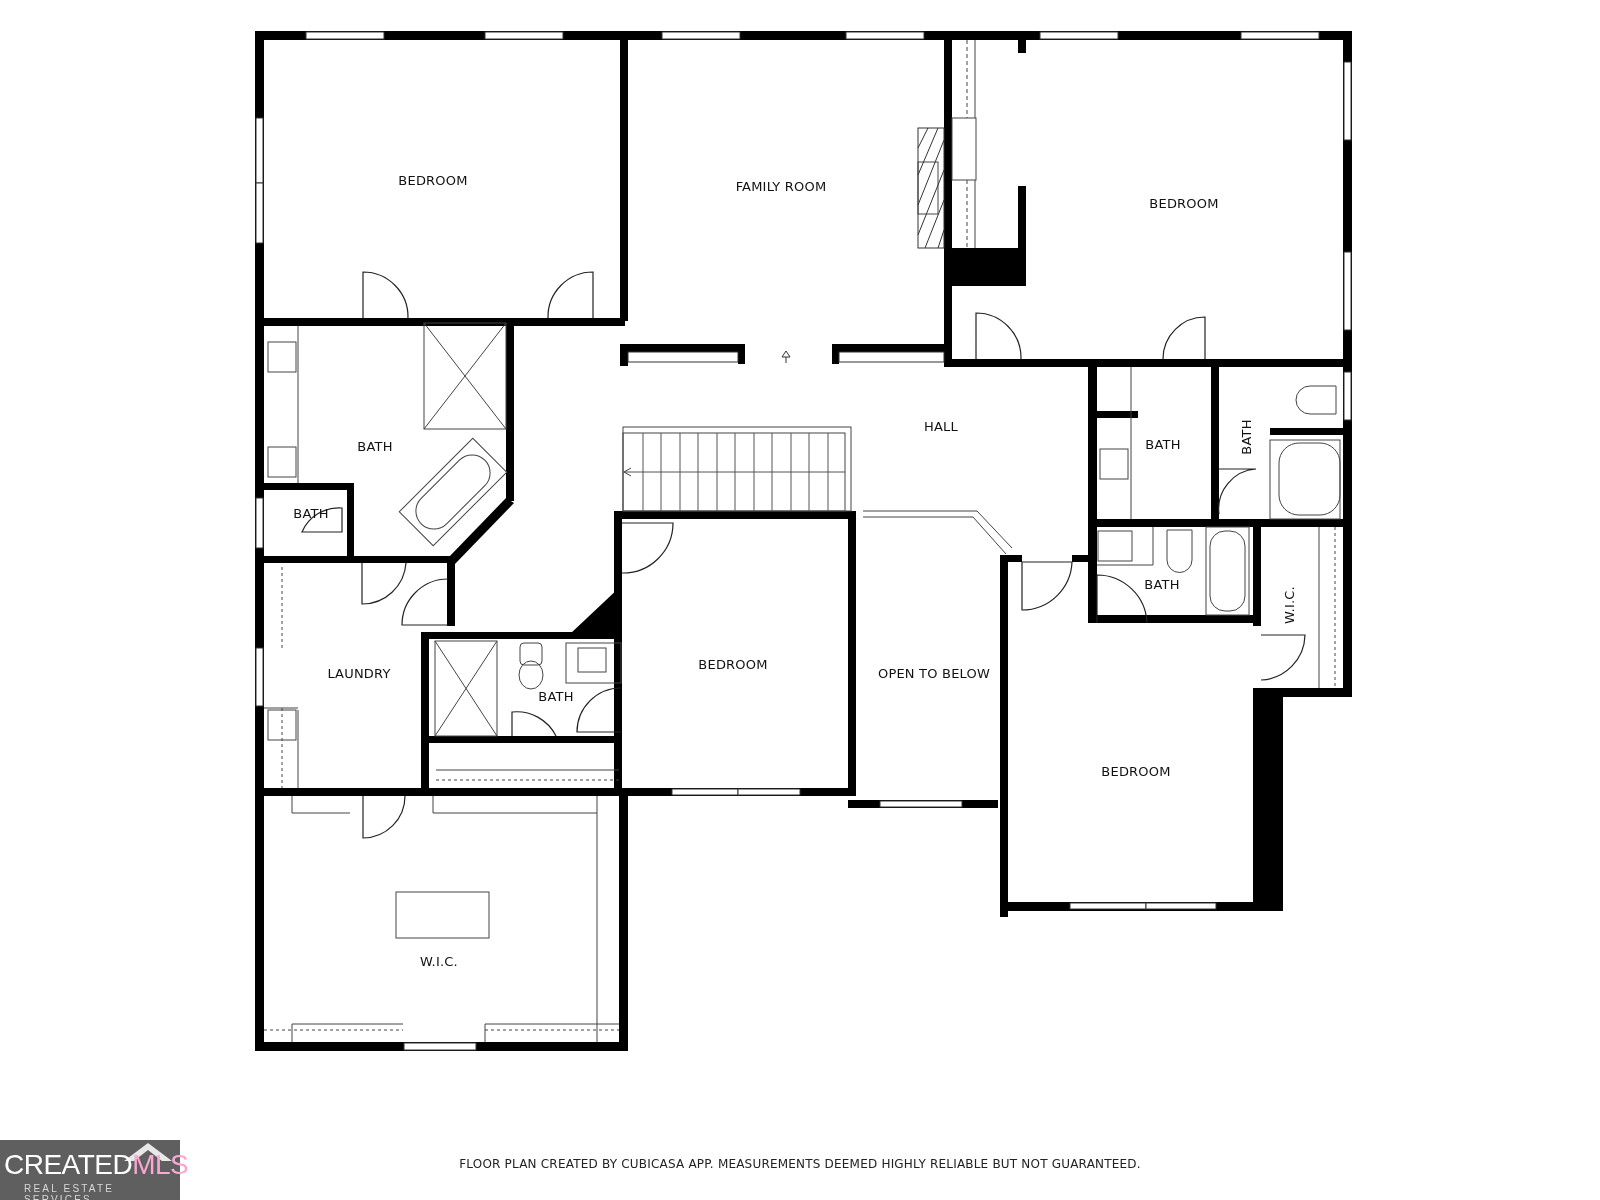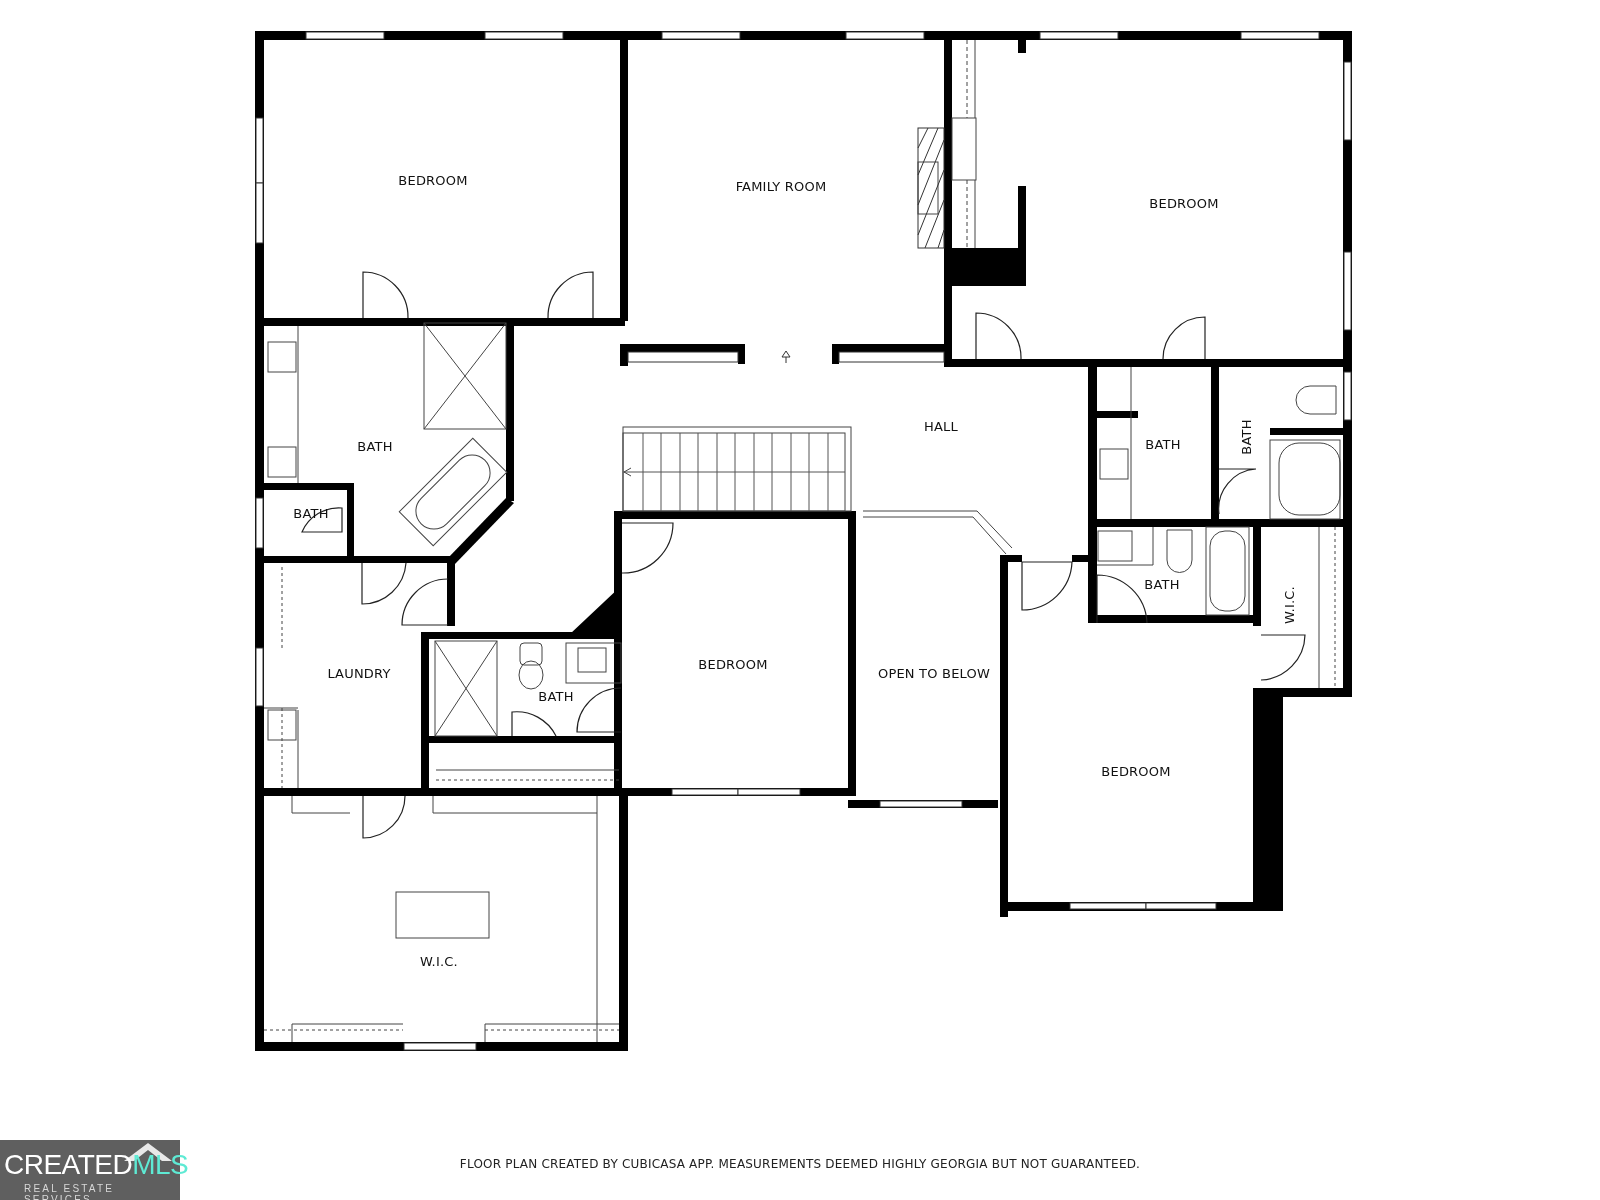--- a/index.html
+++ b/index.html
@@ -1,21 +1,21 @@
 <!DOCTYPE html>
 <html><head>
 <meta charset="utf-8">
 <style>
   html,body{margin:0;padding:0;background:#ffffff;}
   body{width:1600px;height:1200px;position:relative;overflow:hidden;font-family:"DejaVu Sans","Liberation Sans",sans-serif;}
   #plan{position:absolute;left:0;top:0;width:1600px;height:1200px;}
   .room-label{font-family:"DejaVu Sans","Liberation Sans",sans-serif;font-size:13px;fill:#111;text-anchor:middle;dominant-baseline:middle;letter-spacing:0.2px;}
   .logo{position:absolute;left:0;top:1140px;width:180px;height:60px;background:#5f5f5f;color:#fff;}
   .logo-main{position:absolute;left:4px;top:10px;font-family:"Liberation Sans",sans-serif;font-size:28px;letter-spacing:-0.5px;line-height:30px;}
-  .logo-main .mls{color:#5eead4;}
+  .logo-main .mls{color:#f9a8d4;}
   .logo-sub{position:absolute;left:24px;top:43px;font-family:"Liberation Sans",sans-serif;font-size:10px;letter-spacing:2.2px;color:#d8d8d8;}
   .logo-roof{position:absolute;left:122px;top:1px;width:52px;height:22px;}
   .disclaimer{position:absolute;left:0;top:1157px;width:1600px;text-align:center;font-family:"DejaVu Sans","Liberation Sans",sans-serif;font-size:12px;color:#222;letter-spacing:0.2px;}
 </style>
 </head>
 <body>
 
 <svg id="plan" viewBox="0 0 1600 1200" xmlns="http://www.w3.org/2000/svg">
 
   <g fill="#000">
@@ -256,13 +256,13 @@
 </svg>
 
 <div class="logo">
   <svg class="logo-roof" viewBox="0 0 52 22">
     <polygon points="2,20 26,2 50,20 40,20 26,9 12,20" fill="#e8e8e8"></polygon>
   </svg>
   <div class="logo-main"><span>CREATED</span><span class="mls">MLS</span></div>
   <div class="logo-sub">REAL ESTATE SERVICES</div>
 </div>
 
-<div class="disclaimer">FLOOR PLAN CREATED BY CUBICASA APP. MEASUREMENTS DEEMED HIGHLY GEORGIA BUT NOT GUARANTEED.</div>
+<div class="disclaimer">FLOOR PLAN CREATED BY CUBICASA APP. MEASUREMENTS DEEMED HIGHLY RELIABLE BUT NOT GUARANTEED.</div>
 
 </body></html>

